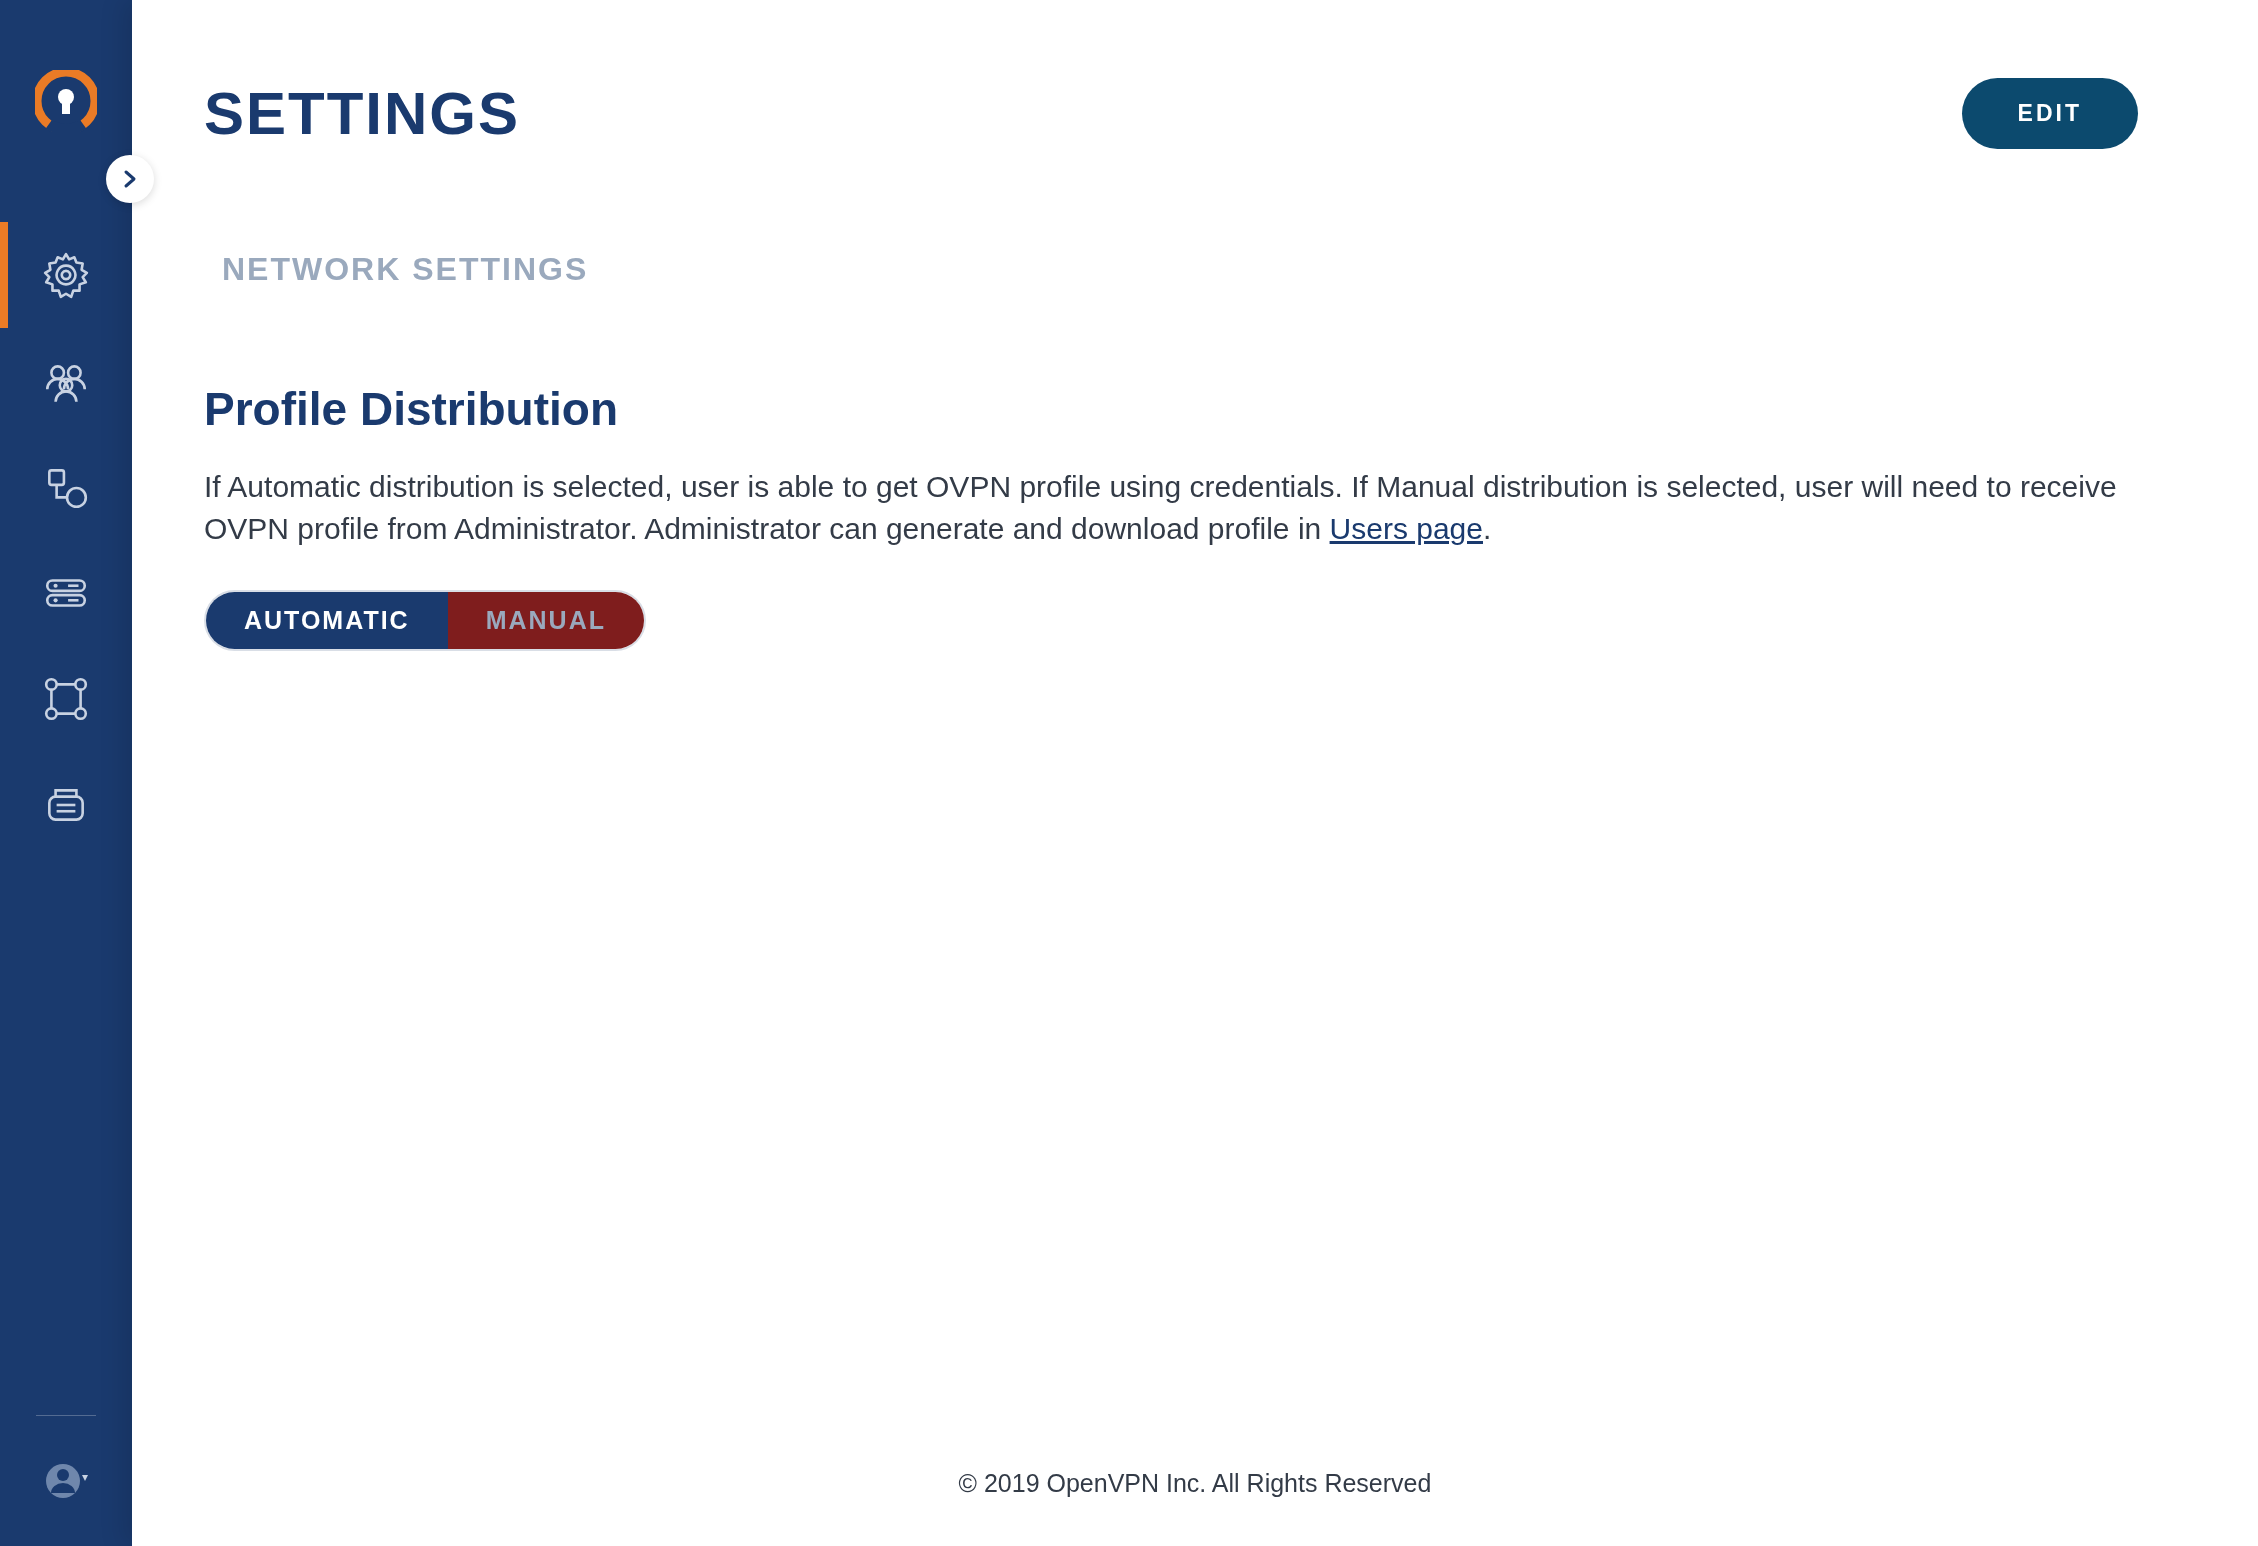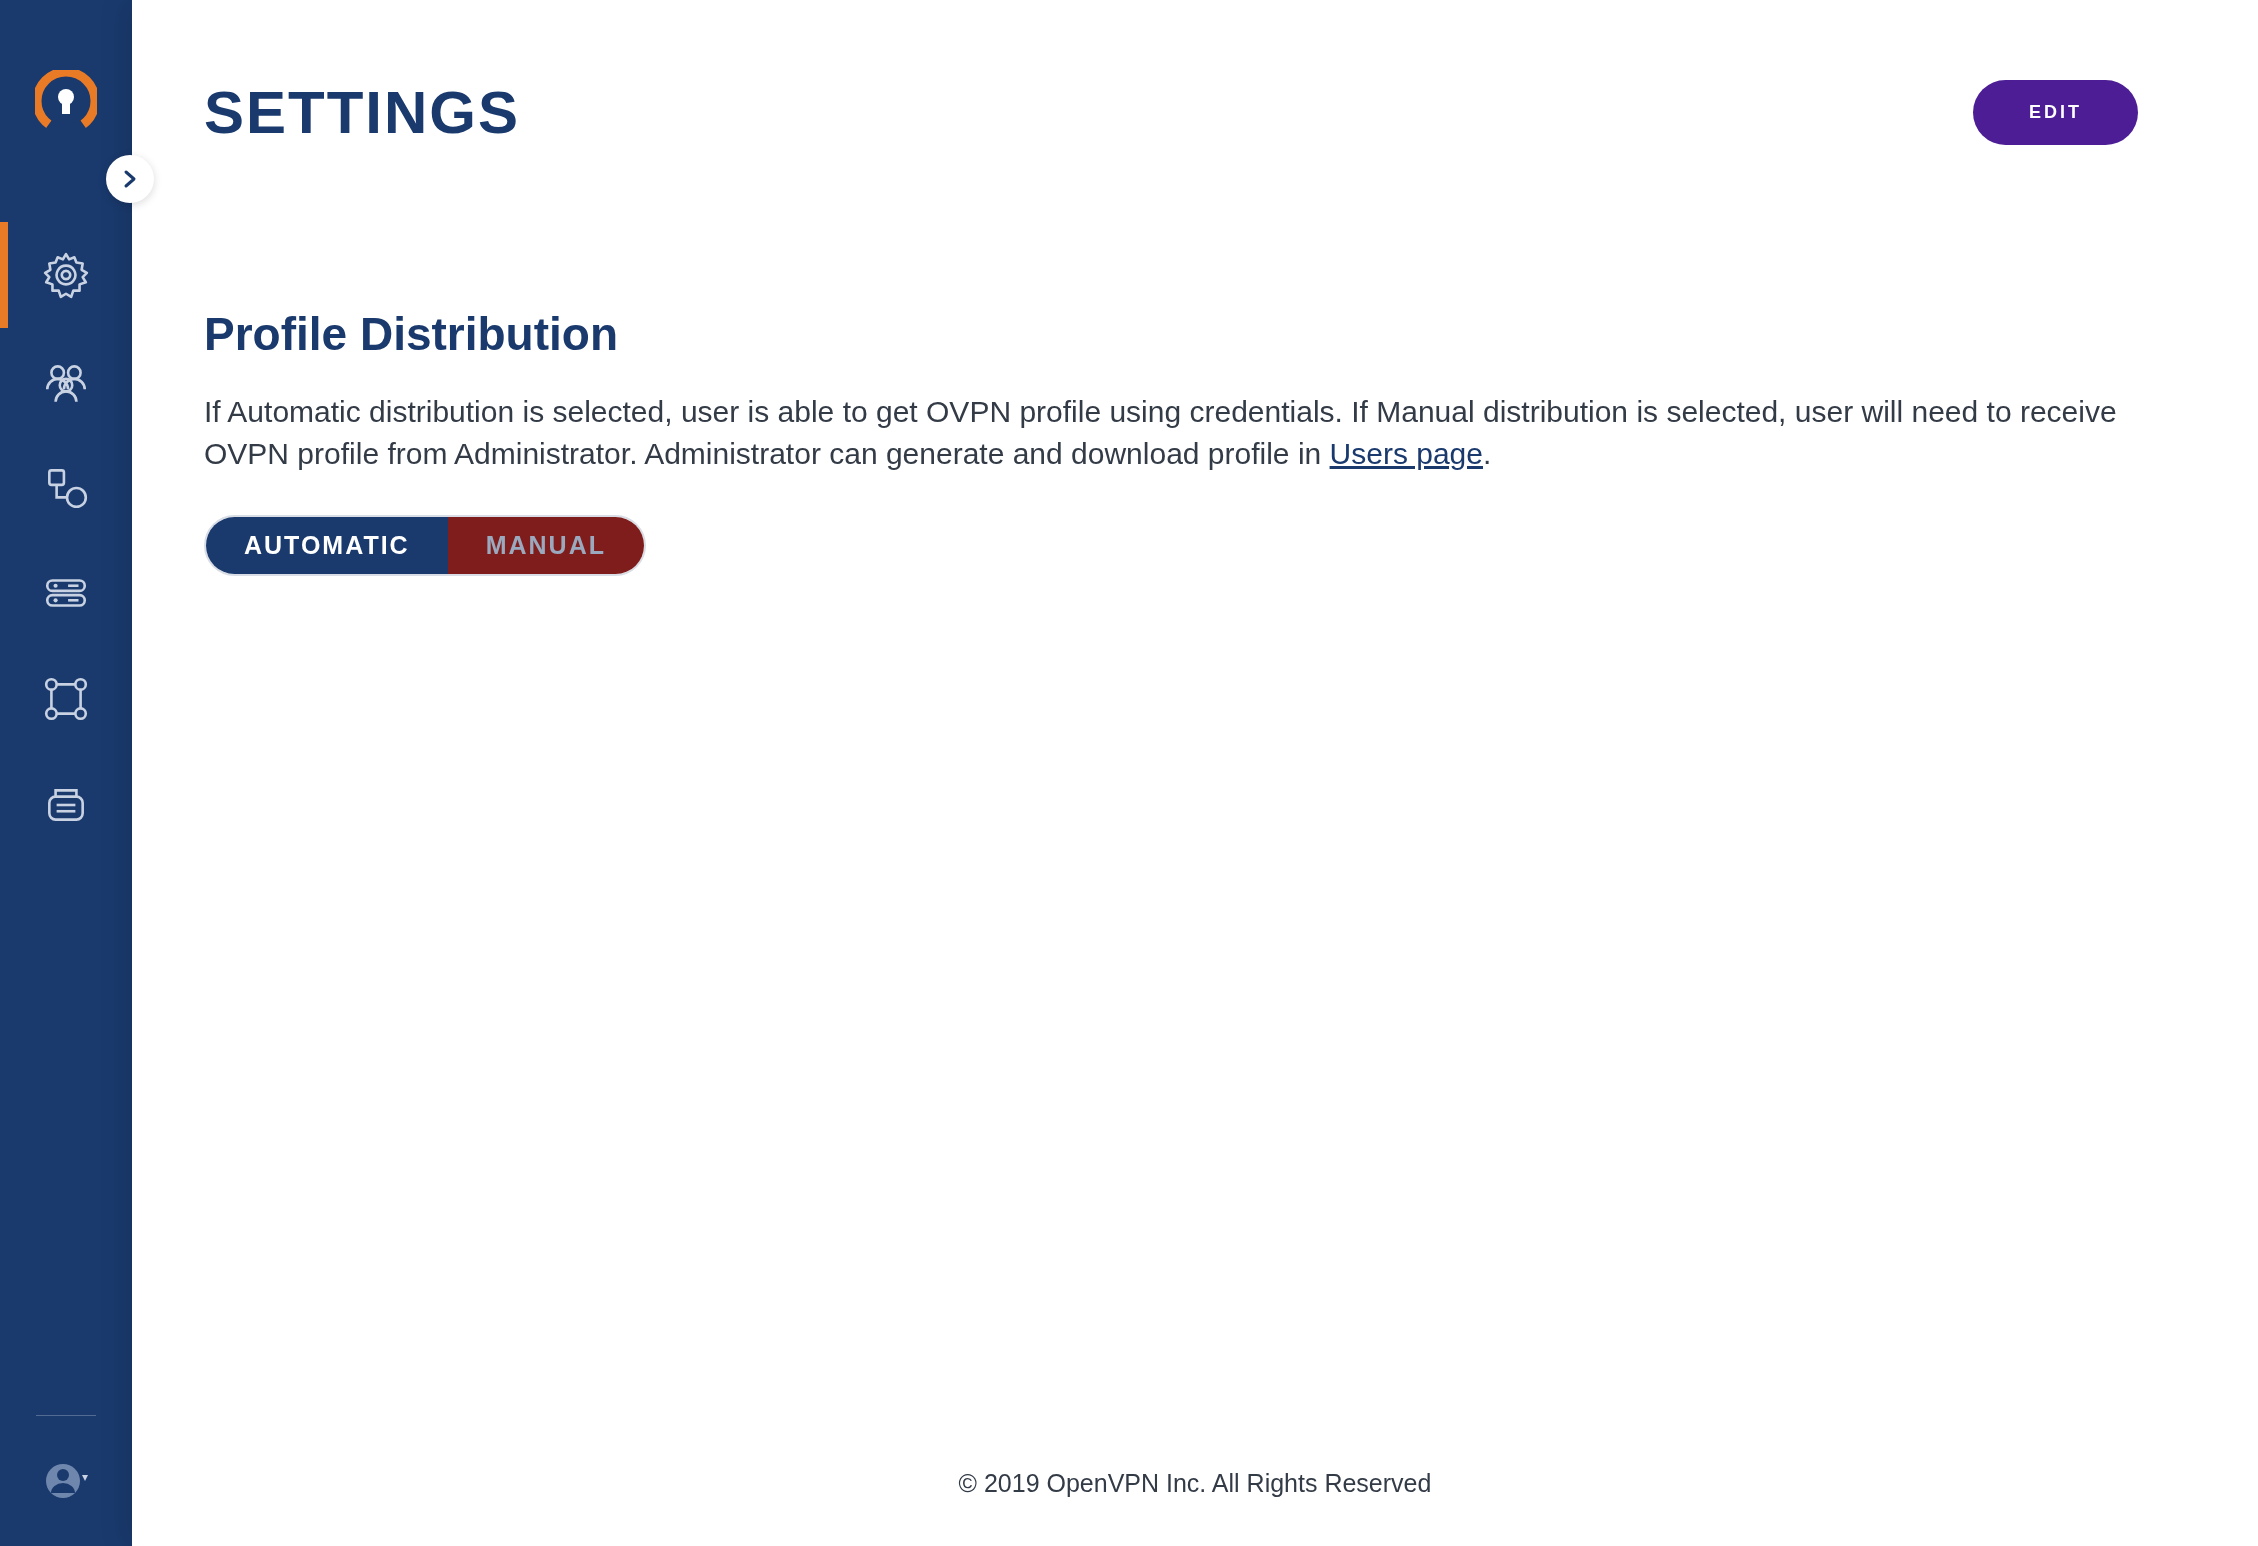--- a/index.html
+++ b/index.html
@@ -109,26 +109,26 @@
     align-items: center;
     margin-bottom: 90px;
   }
   .page-title {
     font-size: 60px;
     font-weight: 700;
     letter-spacing: 2px;
     color: #1a3a6e;
   }
   .edit-btn {
-    background: #4c1d95;
+    background: #0c4a6e;
     color: #ffffff;
     border: none;
     border-radius: 40px;
     padding: 22px 56px;
-    font-size: 18px;
+    font-size: 23px;
     font-weight: 700;
     letter-spacing: 3px;
     cursor: pointer;
   }
   .tabs {
     display: flex;
     gap: 48px;
     margin-bottom: 70px;
   }
   .tab {
@@ -291,20 +291,21 @@
   </div>
 
   <div class="main">
     <div class="content">
       <div class="page-header">
         <h1 class="page-title">SETTINGS</h1>
         <button class="edit-btn">EDIT</button>
       </div>
 
       <div class="tabs">
+        <div class="tab">NETWORK SETTINGS</div>
       </div>
 
 
       <div class="section">
         <div class="section-title">Profile Distribution</div>
         <div class="section-desc">
           <span>If Automatic distribution is selected, user is able to get OVPN profile using credentials. If Manual distribution is selected, user will need to receive OVPN profile from Administrator. Administrator can generate and download profile in </span><a href="#">Users page</a><span>.</span>
         </div>
         <div class="segmented">
           <div class="segmented-item active">AUTOMATIC</div>

